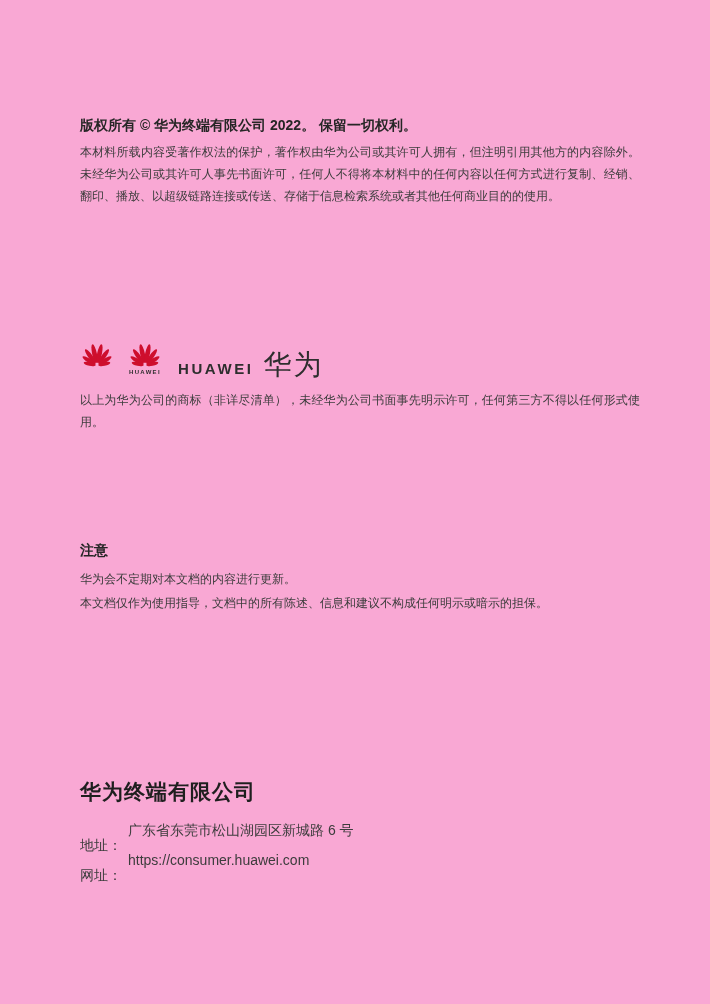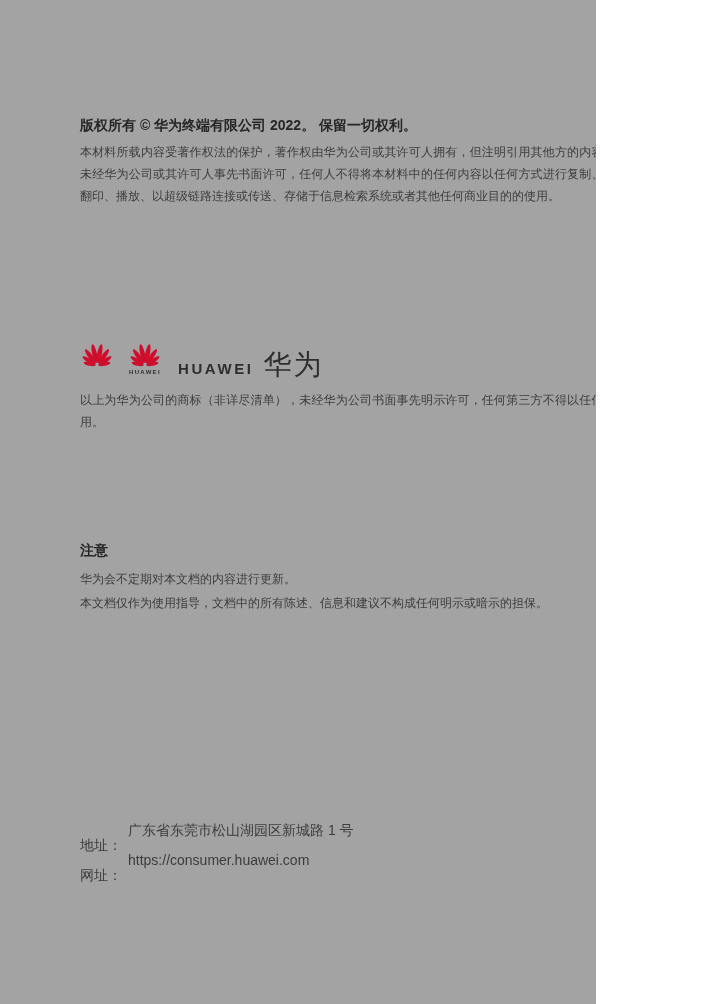--- a/index.html
+++ b/index.html
@@ -3,23 +3,23 @@
 <meta charset="utf-8">
 <style>
   * { margin: 0; padding: 0; box-sizing: border-box; }
   html, body { background: #ffffff; }
   body {
     font-family: "Liberation Sans", "DejaVu Sans", sans-serif;
     width: 710px;
   }
   .page {
     position: relative;
-    width: 596px;
+    width: 710px;
     height: 1004px;
-    background: #a3a3a3;
+    background: #f9a8d4;
     overflow: hidden;
   }
   .abs { position: absolute; left: 80px; width: 560px; }
 
   .sec-title {
     font-size: 14px;
     font-weight: bold;
     color: #262626;
     line-height: 20px;
   }
@@ -134,24 +134,25 @@
   </div>
 
   <p class="abs body-text trademark-para">以上为华为公司的商标（非详尽清单），未经华为公司书面事先明示许可，任何第三方不得以任何形式使用。</p>
 
   <div class="abs sec-title notice-title">注意</div>
 
   <p class="abs body-text notice-p1">华为会不定期对本文档的内容进行更新。</p>
 
   <p class="abs body-text notice-p2">本文档仅作为使用指导，文档中的所有陈述、信息和建议不构成任何明示或暗示的担保。</p>
 
+  <div class="abs company-name">华为终端有限公司</div>
 
   <div class="abs info-row address-row">
     <span class="label">地址：</span>
-    <span class="value">广东省东莞市松山湖园区新城路 1 号</span>
+    <span class="value">广东省东莞市松山湖园区新城路 6 号</span>
   </div>
 
   <div class="abs info-row website-row">
     <span class="label">网址：</span>
     <span class="value">https://consumer.huawei.com</span>
   </div>
 
 </div>
 
 </body></html>

